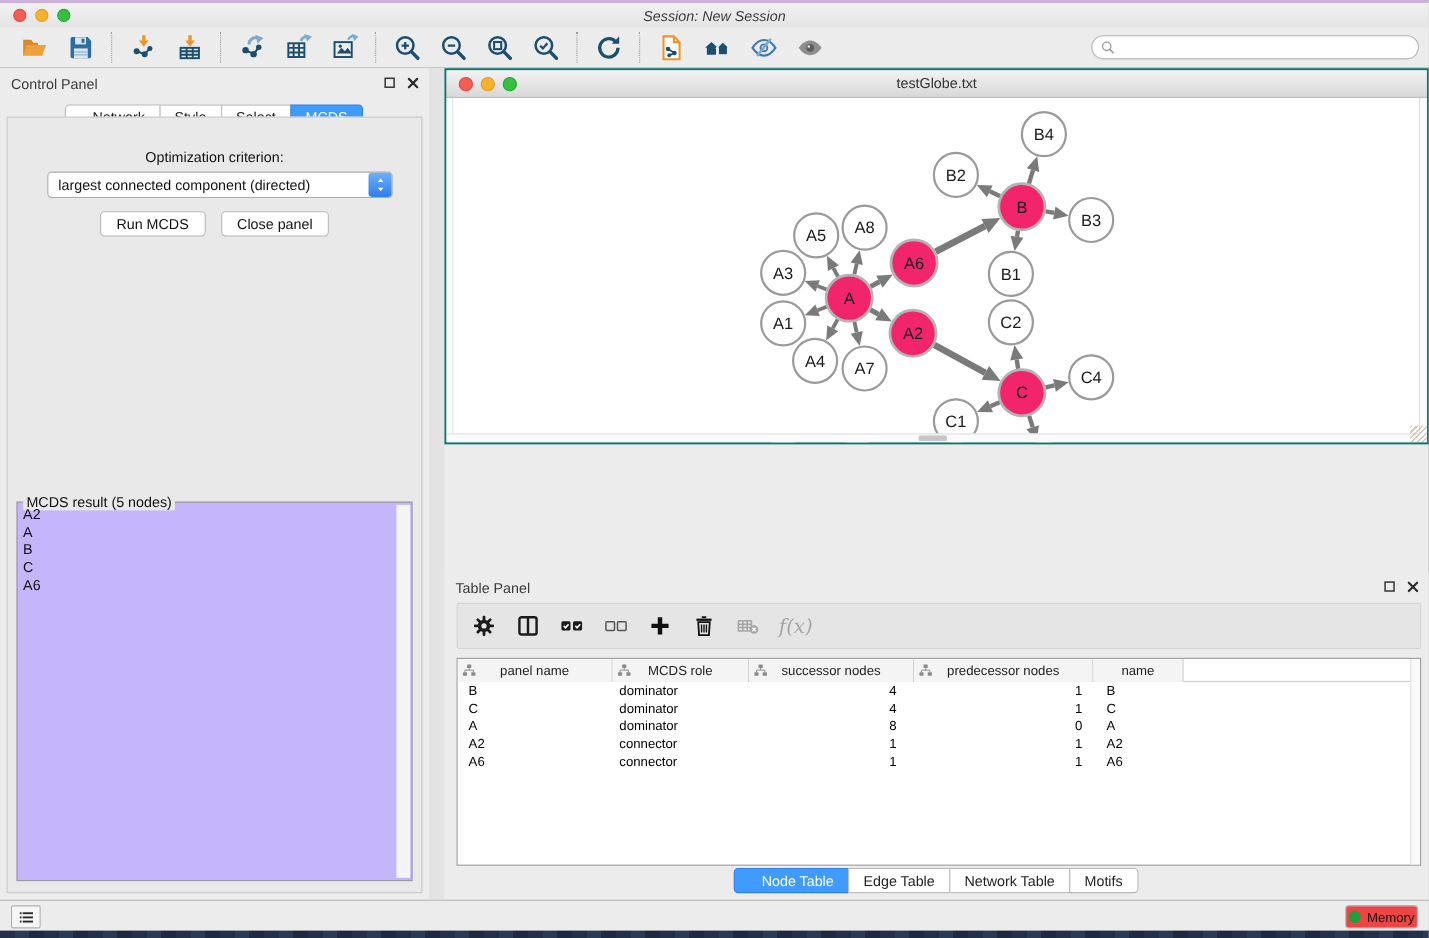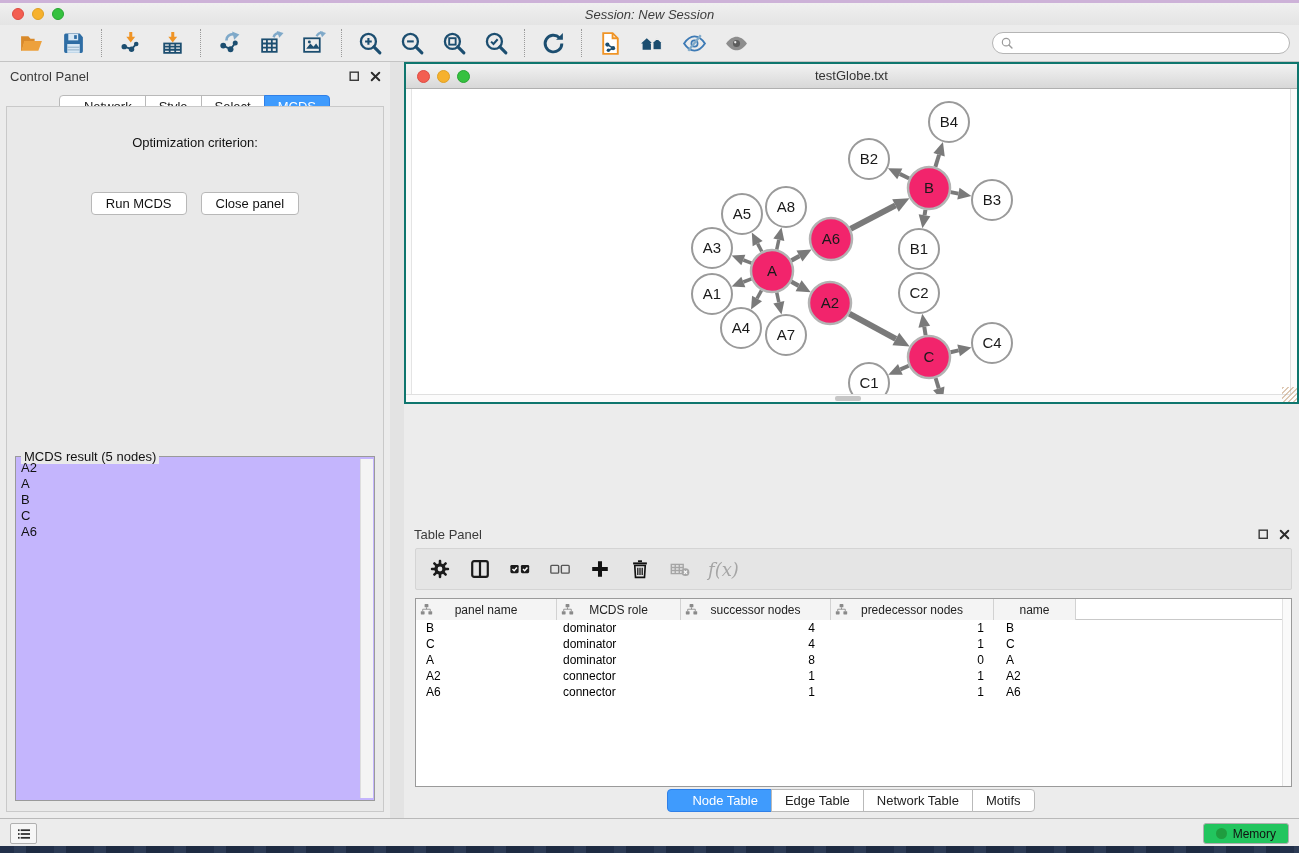--- a/index.html
+++ b/index.html
@@ -109,23 +109,23 @@
   .tbl-scroll { position:absolute; right:0; top:0; bottom:0; width:9px; background:#fafafa;
     border-left:1px solid #e2e2e2; }
   .tp-tabs { position:absolute; left:0; right:0; top:269px; display:flex; justify-content:center; }
 
   
   .statusbar { position:absolute; left:0; top:818px; right:0; height:28px; background:#ececec;
     border-top:1px solid #b9b9b9; }
   .list-btn { position:absolute; left:10px; top:4px; width:27px; height:21px; background:#f6f6f6;
     border:1px solid #b0b0b0; border-radius:2px; display:flex; align-items:center; justify-content:center; cursor:pointer; }
   .list-btn svg { width:15px; height:15px; }
-  .memory-btn { position:absolute; right:10px; top:4px; height:21px; background:#22c55e;
+  .memory-btn { position:absolute; right:10px; top:4px; height:21px; background:#ef4444;
     border:1px solid #b0b0b0; border-radius:3px; display:flex; align-items:center; gap:6px;
-    padding:0 12px; font-size:12px; color:#111; cursor:pointer; }
+    padding:0 2px; font-size:12px; color:#111; cursor:pointer; }
   .mem-dot { width:11px; height:11px; border-radius:50%; background:#1f9d3f; }
   .desktop-strip { position:absolute; left:0; top:846px; right:0; height:7px;
     background:repeating-linear-gradient(90deg,#22304a 0 14px,#2c3b55 14px 26px,#1d2a41 26px 40px); }
 </style>
 </head>
 <body>
 
 <div class="screen">
 
   <div class="menustrip"></div>
@@ -322,20 +322,29 @@
           </svg></span>
     </div>
     <div class="cp-tabs" id="cp-tabs">
         <div class="tab">Network</div>
         <div class="tab">Style</div>
         <div class="tab">Select</div>
         <div class="tab sel">MCDS</div>
       </div>
     <div class="cp-content">
       <div class="crit-label">Optimization criterion:</div>
+      <div class="dropdown">
+        <span class="dropdown-value">largest connected component (directed)</span>
+        <span class="dropdown-cap" id="dd-chev">
+            <svg viewBox="0 0 16 24">
+              <path d="M8 4.5l3.4 4H4.6z" fill="#fff"></path>
+              <path d="M8 19.5l3.4-4H4.6z" fill="#fff"></path>
+            </svg>
+          </span>
+      </div>
       <div class="cp-buttons">
         <button class="btn">Run MCDS</button>
         <button class="btn">Close panel</button>
       </div>
       <div class="mcds-box">
         <span class="mcds-legend">MCDS result (5 nodes)</span>
         <div class="mcds-list" id="mcds-list">
             <div class="mcds-item">A2</div>
             <div class="mcds-item">A</div>
             <div class="mcds-item">B</div>

